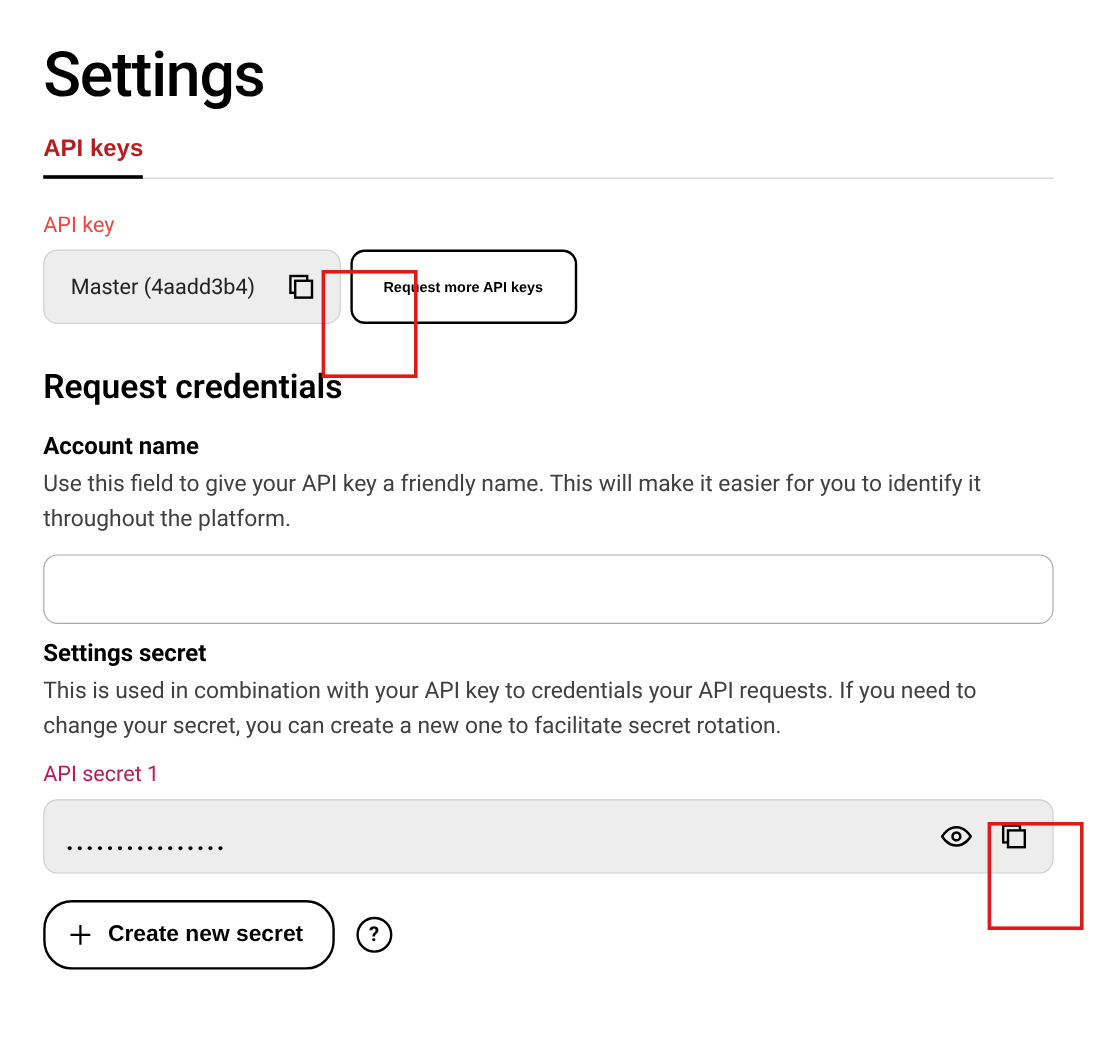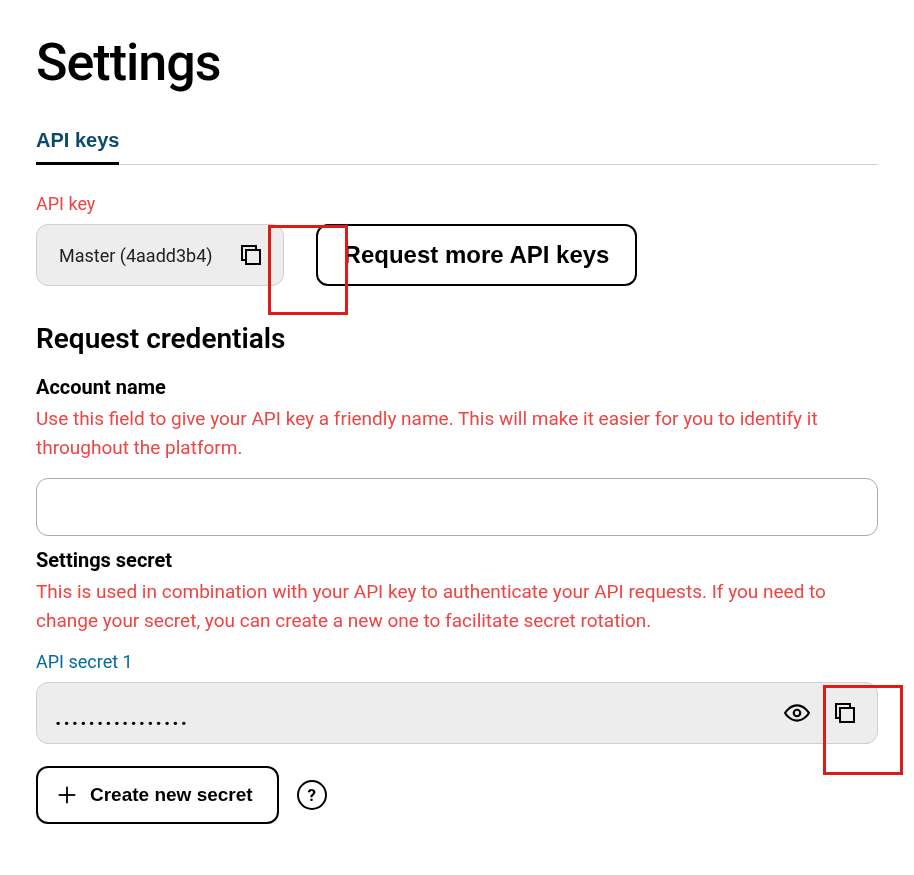--- a/index.html
+++ b/index.html
@@ -7,54 +7,54 @@
       font-family: -apple-system, BlinkMacSystemFont, "Segoe UI", Roboto, Helvetica, Arial, sans-serif;
       background: #fff;
       color: #000;
       padding: 32px 36px;
       width: 914px;
     }
     h1.page-title {
       font-size: 52px;
       font-weight: 500;
       letter-spacing: -1px;
-      margin-bottom: 36px;
+      margin-bottom: 20px;
     }
     .tabs {
       display: flex;
       gap: 36px;
       border-bottom: 1px solid #d0d0d0;
       margin-bottom: 28px;
     }
     .tab {
       font-size: 20px;
       font-weight: 600;
       padding-bottom: 12px;
       cursor: pointer;
-      color: #0c4a6e;
+      color: #b91c1c;
       background: none;
       border: none;
       position: relative;
     }
     .tab.active::after {
       content: "";
       position: absolute;
       left: 0; right: 0; bottom: -1px;
       height: 3px;
       background: #000;
     }
     .label {
       font-size: 18px;
       color: #ef4444;
       margin-bottom: 10px;
     }
     .row {
       display: flex;
       align-items: center;
-      gap: 32px;
+      gap: 8px;
       margin-bottom: 36px;
     }
     .apikey-box {
       display: inline-flex;
       align-items: center;
       background: #ededed;
       border: 1px solid #d0d0d0;
       border-radius: 12px;
       height: 62px;
       padding: 0 8px 0 22px;
@@ -74,21 +74,21 @@
       cursor: pointer;
       border: none;
       background: transparent;
     }
     .outline-btn {
       border: 2px solid #000;
       background: #fff;
       border-radius: 12px;
       height: 62px;
       padding: 0 26px;
-      font-size: 24px;
+      font-size: 12px;
       font-weight: 700;
       cursor: pointer;
     }
     .highlight {
       position: absolute;
       border: 3px solid #e01919;
       pointer-events: none;
     }
     .highlight1 { left: 268px; top: 225px; width: 80px; height: 90px; }
     .highlight2 { left: 823px; top: 685px; width: 80px; height: 90px; }
@@ -98,36 +98,36 @@
       margin-bottom: 20px;
     }
     .field-block { margin-bottom: 12px; }
     .field-label {
       font-size: 20px;
       font-weight: 700;
       margin-bottom: 6px;
     }
     .field-desc {
       font-size: 19px;
-      color: #ef4444;
+      color: #404040;
       line-height: 1.5;
       margin-bottom: 16px;
     }
     .text-input {
       width: 100%;
       height: 58px;
       border: 1px solid #aaa;
       border-radius: 12px;
       font-size: 18px;
       padding: 0 18px;
       background: #fff;
     }
     .secret-label {
       font-size: 18px;
-      color: #0369a1;
+      color: #be185d;
       margin-bottom: 10px;
     }
     .secret-row {
       display: flex;
       align-items: center;
       width: 100%;
       height: 62px;
       background: #ededed;
       border: 1px solid #d0d0d0;
       border-radius: 12px;
@@ -143,21 +143,21 @@
       padding-top: 8px;
     }
     .action-row {
       display: flex;
       align-items: center;
       gap: 18px;
     }
     .create-secret-btn {
       border: 2px solid #000;
       background: #fff;
-      border-radius: 12px;
+      border-radius: 24px;
       height: 58px;
       padding: 0 24px 0 18px;
       font-size: 19px;
       font-weight: 700;
       display: inline-flex;
       align-items: center;
       gap: 12px;
       cursor: pointer;
     }
     .help-circle {
@@ -202,21 +202,21 @@
 <h2 class="section-title">Request credentials</h2>
 
 <div class="field-block">
   <div class="field-label">Account name</div>
   <div class="field-desc">Use this field to give your API key a friendly name. This will make it easier for you to identify it throughout the platform.</div>
   <input type="text" class="text-input" value="" style="">
 </div>
 
 <div class="field-block">
   <div class="field-label">Settings secret</div>
-  <div class="field-desc">This is used in combination with your API key to authenticate your API requests. If you need to change your secret, you can create a new one to facilitate secret rotation.</div>
+  <div class="field-desc">This is used in combination with your API key to credentials your API requests. If you need to change your secret, you can create a new one to facilitate secret rotation.</div>
   <div class="secret-label">API secret 1</div>
   <div class="secret-row">
     <span class="secret-value">................</span>
     <button class="icon-btn">
       <svg width="26" height="26" viewBox="0 0 24 24" fill="none" stroke="#000" stroke-width="2">
         <path d="M1 12s4-7 11-7 11 7 11 7-4 7-11 7S1 12 1 12z"></path>
         <circle cx="12" cy="12" r="3"></circle>
       </svg>
     </button>
     <button class="icon-btn">

